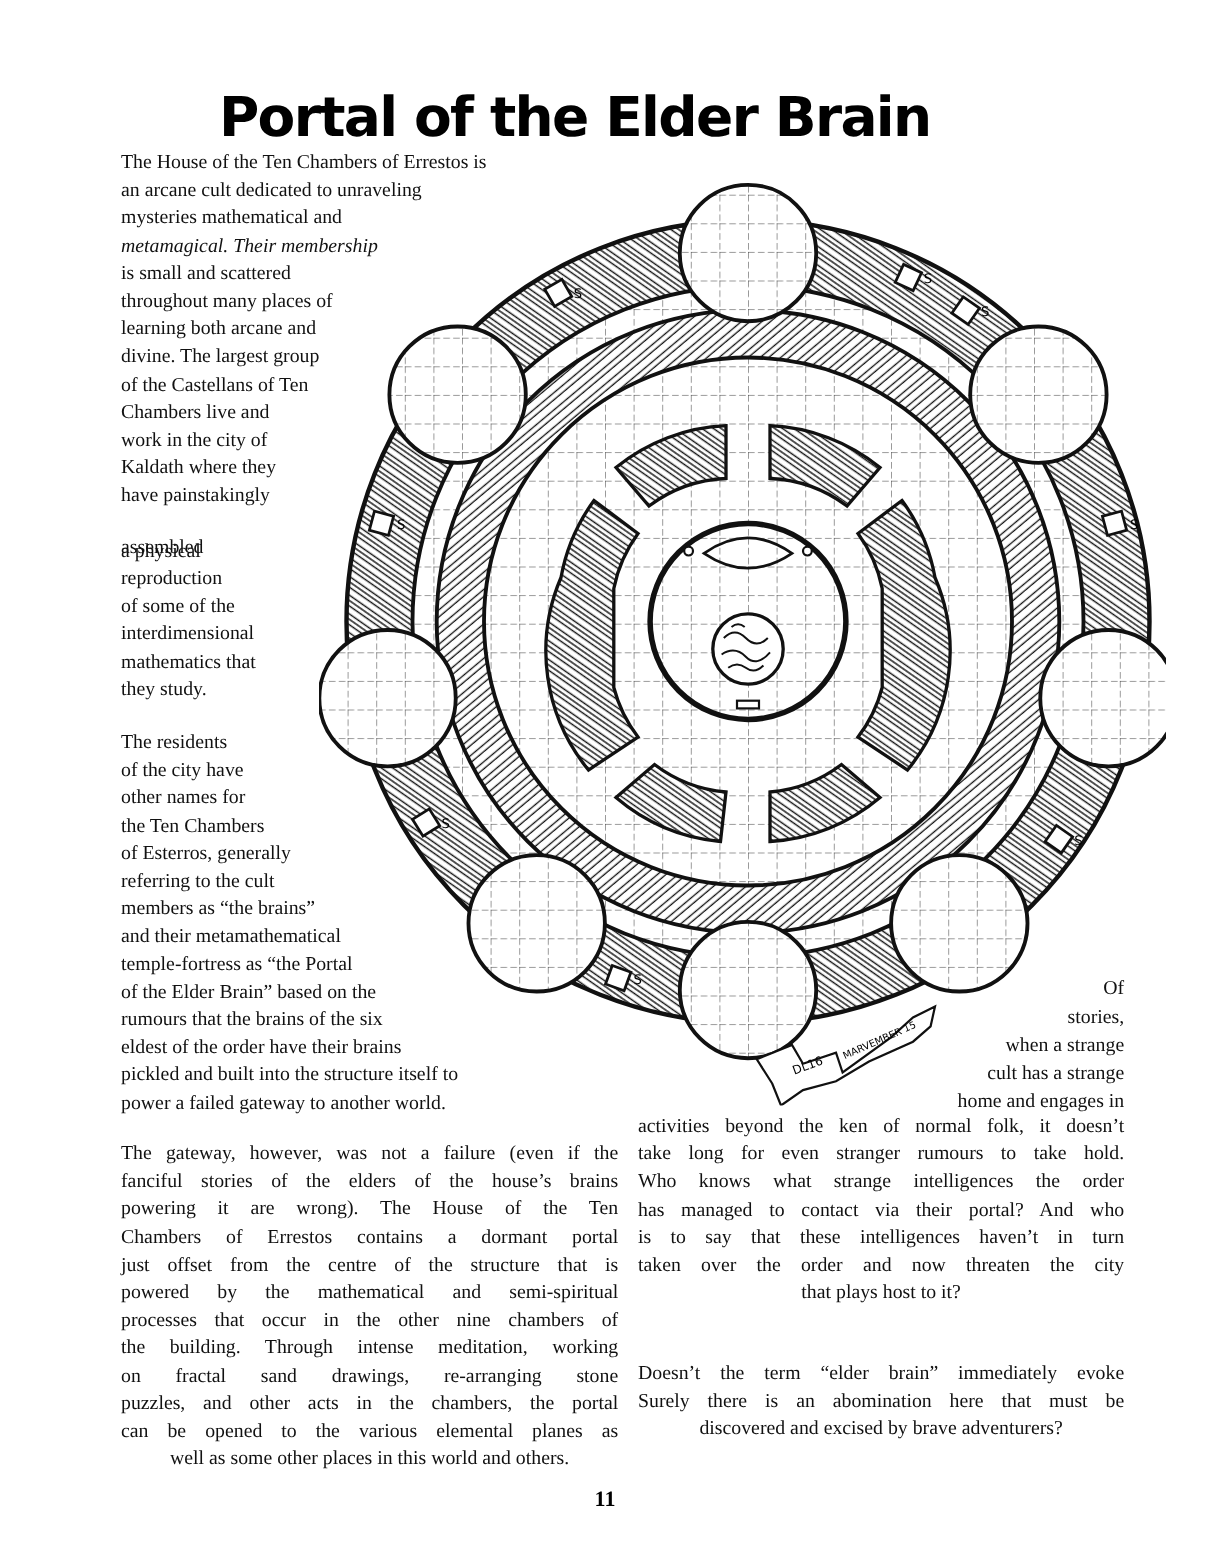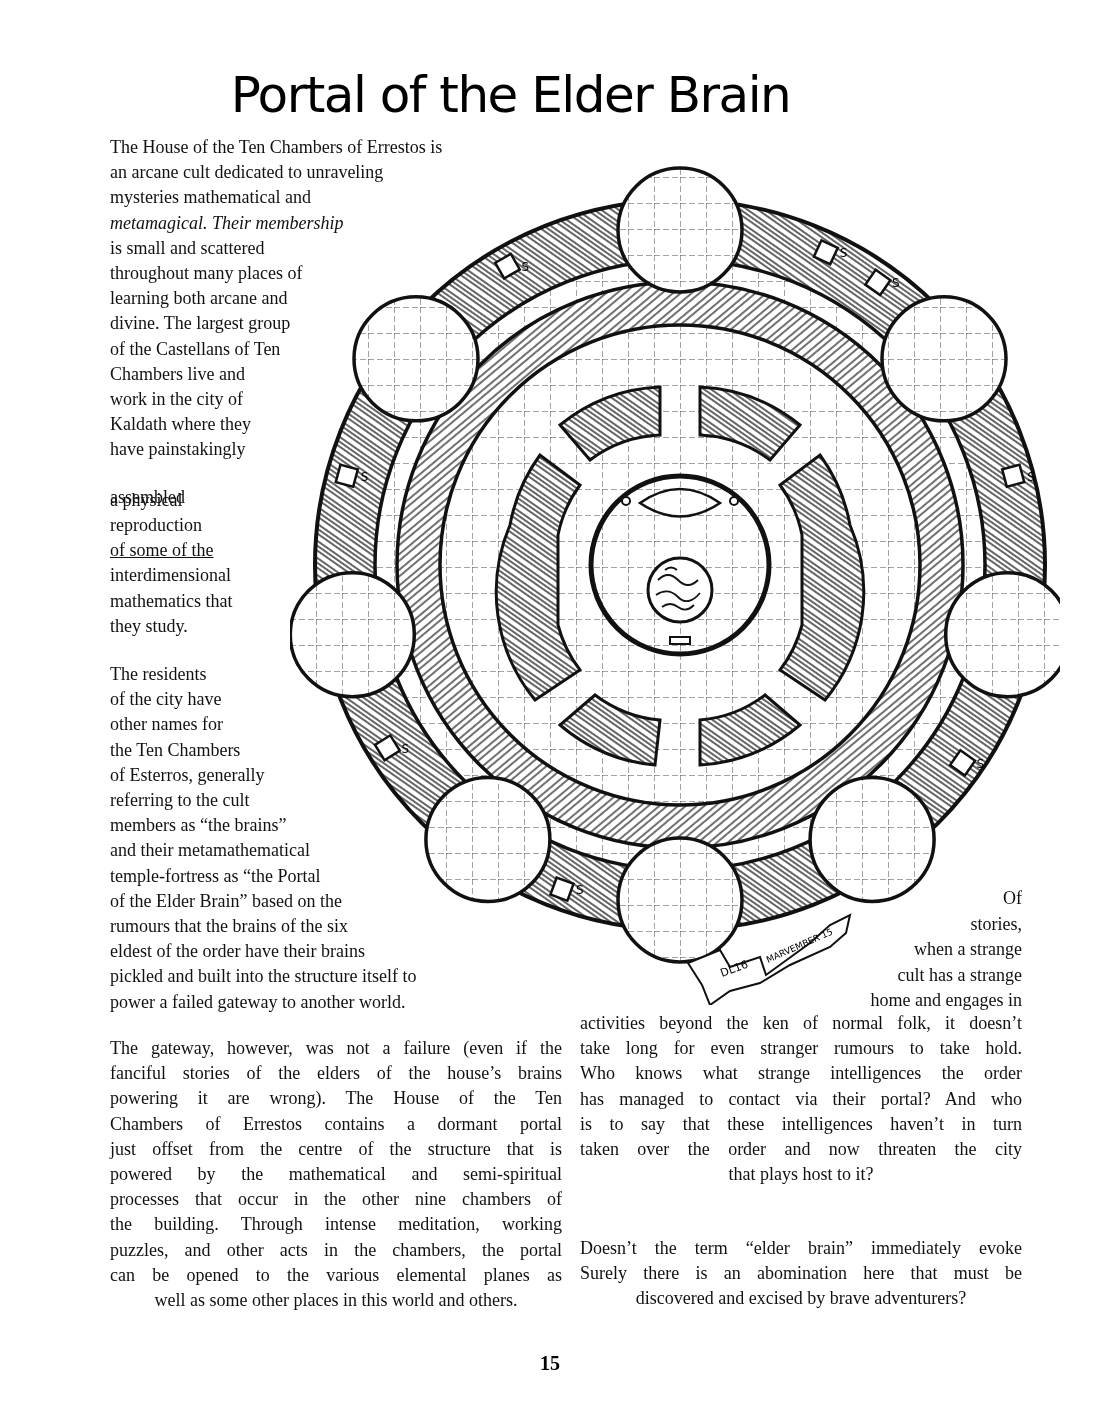--- a/index.html
+++ b/index.html
@@ -1,20 +1,20 @@
 <!DOCTYPE html>
 <html><head>
 <meta charset="utf-8">
 <style>
   html, body { margin:0; padding:0; background:#ffffff; }
   body { width:1100px; height:1414px; position:relative; overflow:hidden; color:#111; }
   .title {
     position:absolute; left:0; top:66px; width:1021px; text-align:center;
-    font-family:"DejaVu Sans", sans-serif; font-weight:normal; font-size:50px;
-    letter-spacing:-1.5px; color:#000; margin:0;
+    font-family:"DejaVu Sans", sans-serif; font-weight:bold; font-size:50px;
+    letter-spacing:-1.5px; color:#000; margin:12px;
   }
   .body-text { font-family:"Liberation Serif", "DejaVu Serif", serif; font-size:18px; line-height:25.2px; color:#111; }
   .wrap-line { position:absolute; left:110px; white-space:nowrap; }
   .col-left-block { position:absolute; left:110px; width:452px; text-align:justify; }
   .col-right-block { position:absolute; left:580px; width:442px; text-align:justify; }
   .r-line { position:absolute; right:78px; white-space:nowrap; text-align:right; }
   .jline { display:block; text-align:justify; text-align-last:justify; height:25.2px; }
   .lastline { display:block; text-align:center; }
   .map { position:absolute; left:290px; top:125px; width:770px; height:880px; }
   .page-num {
@@ -37,21 +37,21 @@
     <div class="wrap-line" style="top: 286.2px;">learning both arcane and</div>
     <div class="wrap-line" style="top: 311.4px;">divine. The largest group</div>
     <div class="wrap-line" style="top: 336.6px;">of the Castellans of Ten</div>
     <div class="wrap-line" style="top: 361.8px;">Chambers live and</div>
     <div class="wrap-line" style="top: 387px;">work in the city of</div>
     <div class="wrap-line" style="top: 412.2px;">Kaldath where they</div>
     <div class="wrap-line" style="top: 437.4px;">have painstakingly</div>
     <div class="wrap-line" style="top: 485px;">assembled</div>
     <div class="wrap-line" style="top: 487.8px;">a physical</div>
     <div class="wrap-line" style="top: 513px;">reproduction</div>
-    <div class="wrap-line" style="top: 538.2px; text-decoration: underline;">of some of the</div>
+    <div class="wrap-line" style="top: 538.2px;">of some of the</div>
     <div class="wrap-line" style="top: 563.4px;">interdimensional</div>
     <div class="wrap-line" style="top: 588.6px;">mathematics that</div>
     <div class="wrap-line" style="top: 613.8px;">they study.</div>
   </div>
 
 <div class="body-text" id="residents">
     <div class="wrap-line" style="top: 662px;">The residents</div>
     <div class="wrap-line" style="top: 687.2px;">of the city have</div>
     <div class="wrap-line" style="top: 712.4px;">other names for</div>
     <div class="wrap-line" style="top: 737.6px;">the Ten Chambers</div>
@@ -69,20 +69,21 @@
 
 <div class="body-text col-left-block" id="gateway" style="top:1036px;">
     <span class="jline">The gateway, however, was not a failure (even if the</span>
     <span class="jline">fanciful stories of the elders of the house’s brains</span>
     <span class="jline">powering it are wrong). The House of the Ten</span>
     <span class="jline">Chambers of Errestos contains a dormant portal</span>
     <span class="jline">just offset from the centre of the structure that is</span>
     <span class="jline">powered by the mathematical and semi-spiritual</span>
     <span class="jline">processes that occur in the other nine chambers of</span>
     <span class="jline">the building. Through intense meditation, working</span>
+    <span class="jline">on fractal sand drawings, re-arranging stone</span>
     <span class="jline">puzzles, and other acts in the chambers, the portal</span>
     <span class="jline">can be opened to the various elemental planes as</span>
     <span class="lastline">well as some other places in this world and others.</span>
   </div>
 
 <div class="body-text" id="ofcourse">
     <div class="r-line" style="top: 886px;">Of</div>
     <div class="r-line" style="top: 912.2px;">stories,</div>
     <div class="r-line" style="top: 937.4px;">when a strange</div>
     <div class="r-line" style="top: 962.6px; text-align: center;">cult has a strange</div>
@@ -187,13 +188,13 @@
     <rect x="380" y="512" width="20" height="7" fill="#fff" stroke="#111" stroke-width="2"></rect>
   </g>
 
   <g>
     <path d="M412 860 L398 838 L430 825 L440 842 L470 832 L476 850 L520 818 L540 800 L560 790 L556 808 L540 822 L500 840 L470 858 L440 866 L420 880 Z" fill="#fff" stroke="#111" stroke-width="2"></path>
     <text x="432" y="852" font-family="DejaVu Sans, sans-serif" font-size="11" transform="rotate(-20 432 852)">DL16</text>
     <text x="478" y="838" font-family="DejaVu Sans, sans-serif" font-size="9" transform="rotate(-24 478 838)">MARVEMBER 15</text>
   </g>
 </svg>
 
-<div class="page-num">15</div>
+<div class="page-num">11</div>
 
 </body></html>

